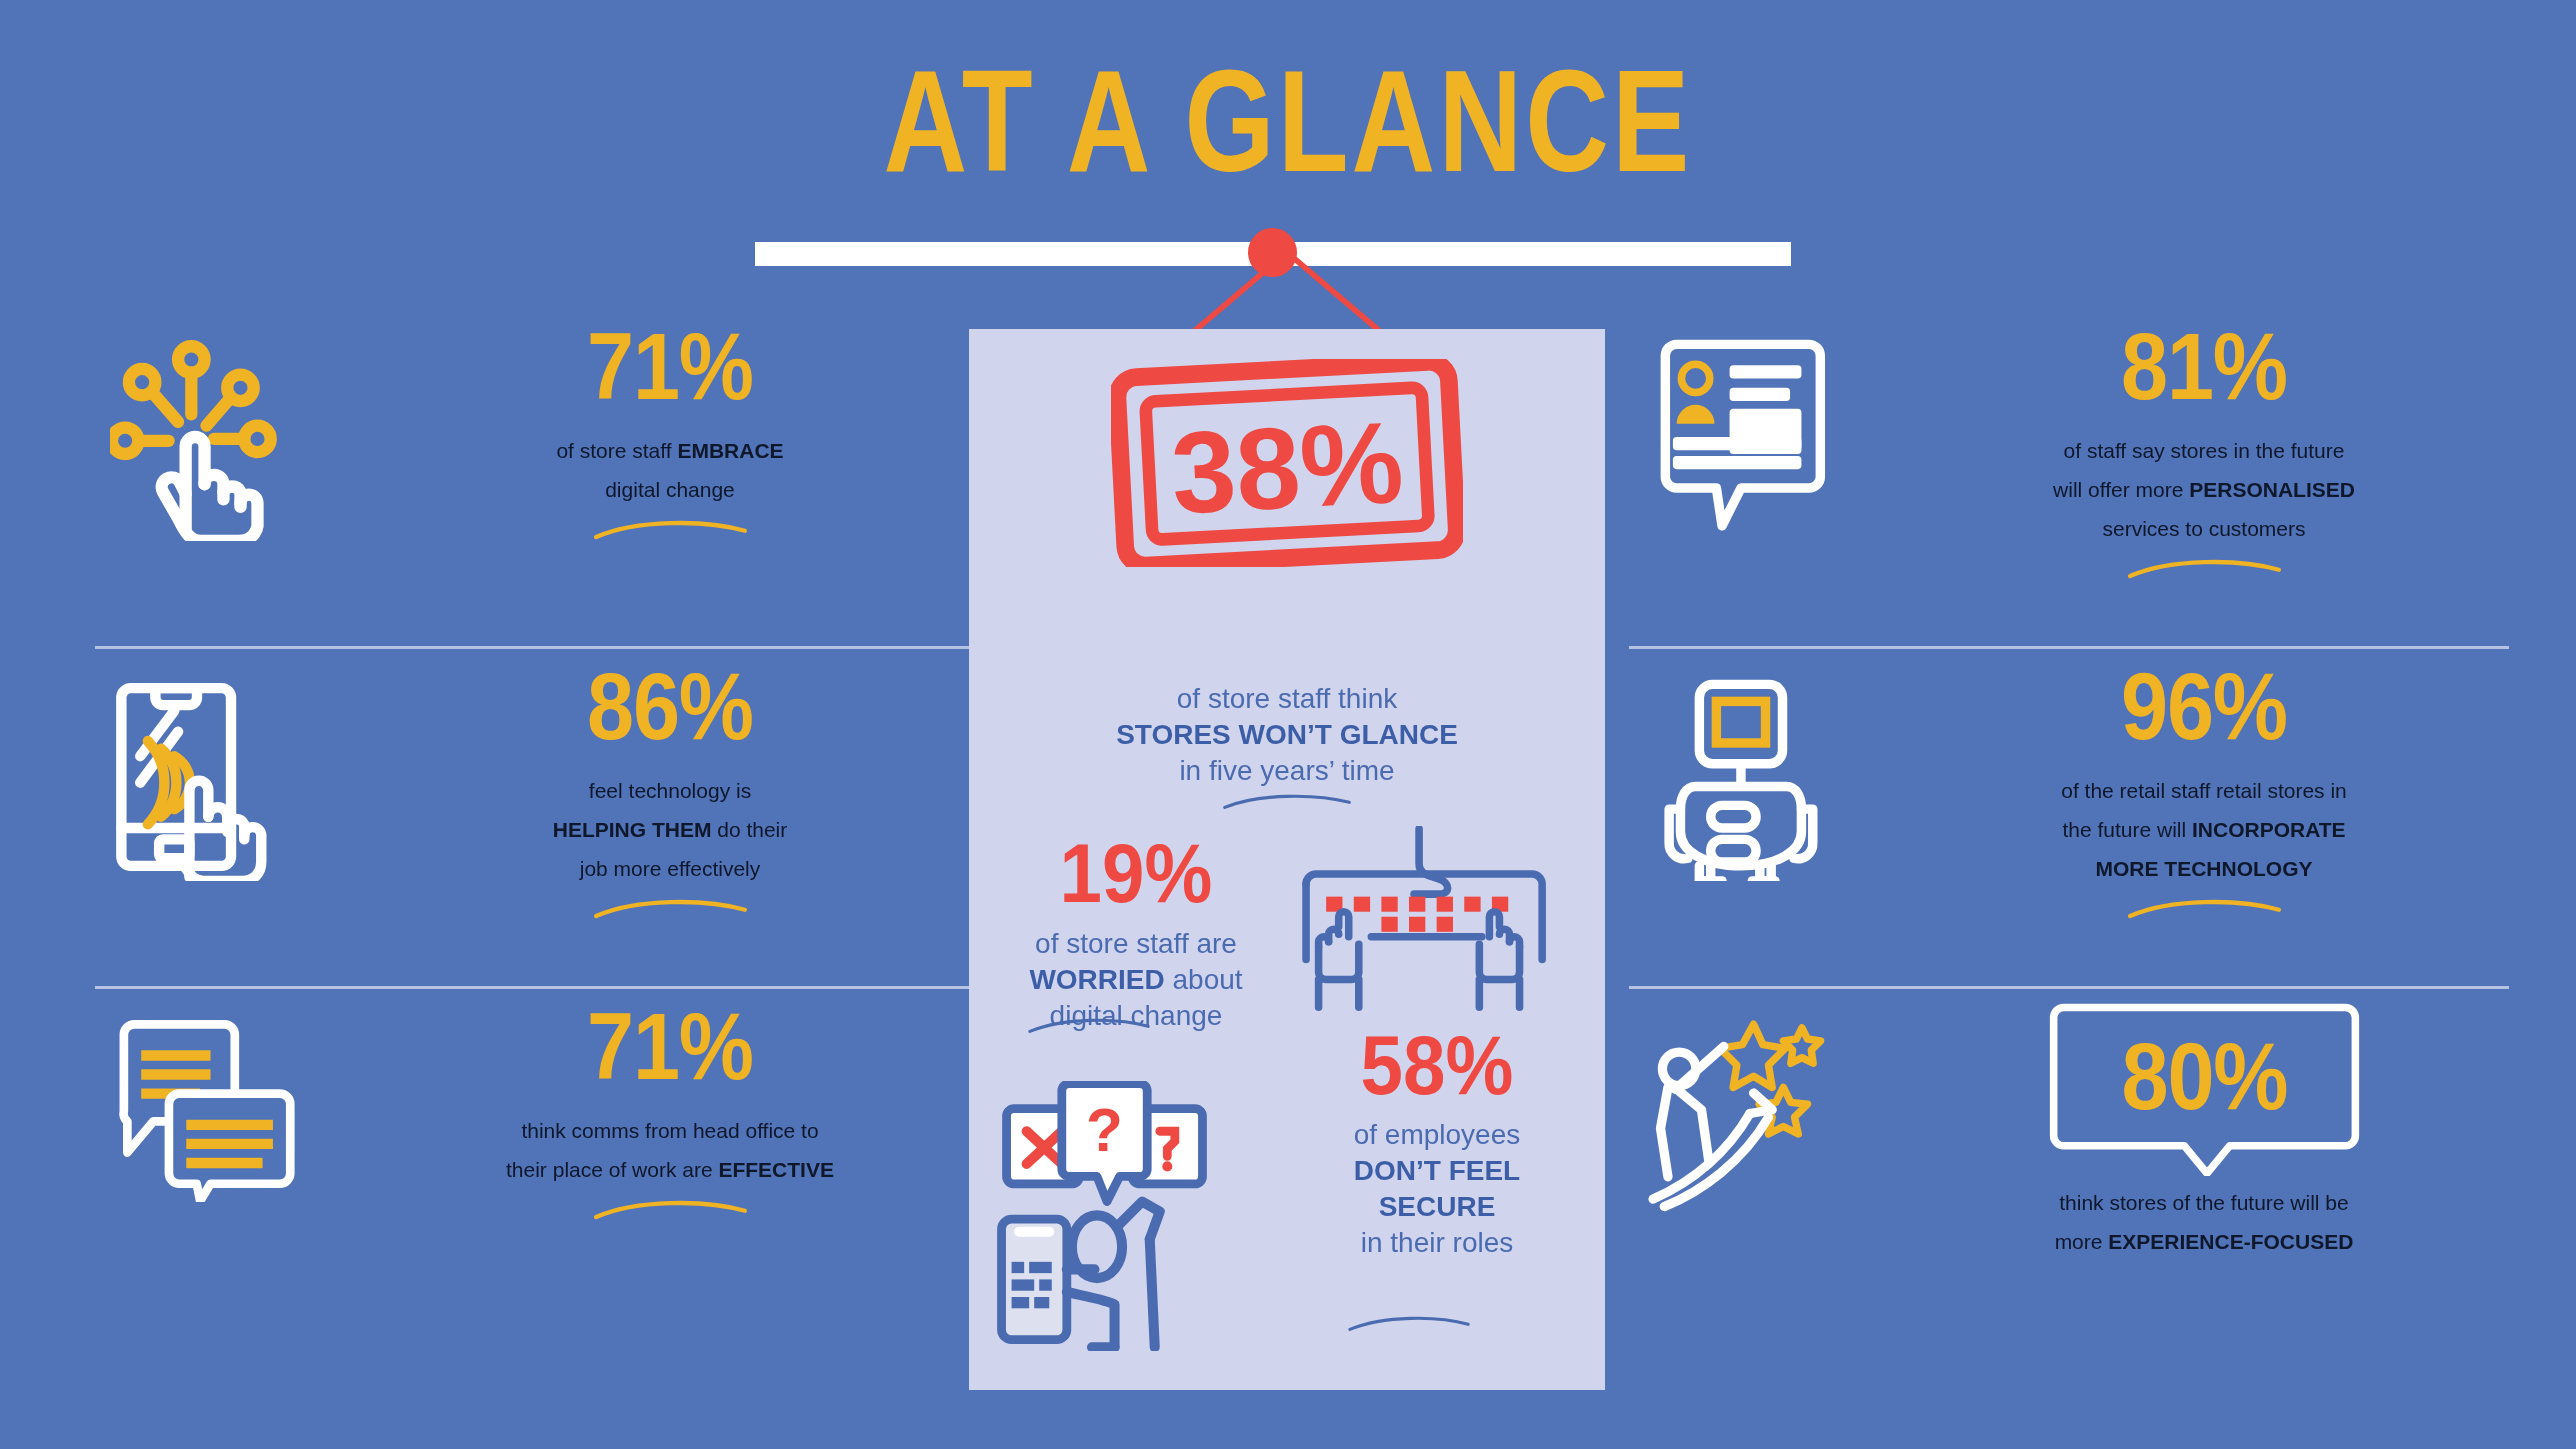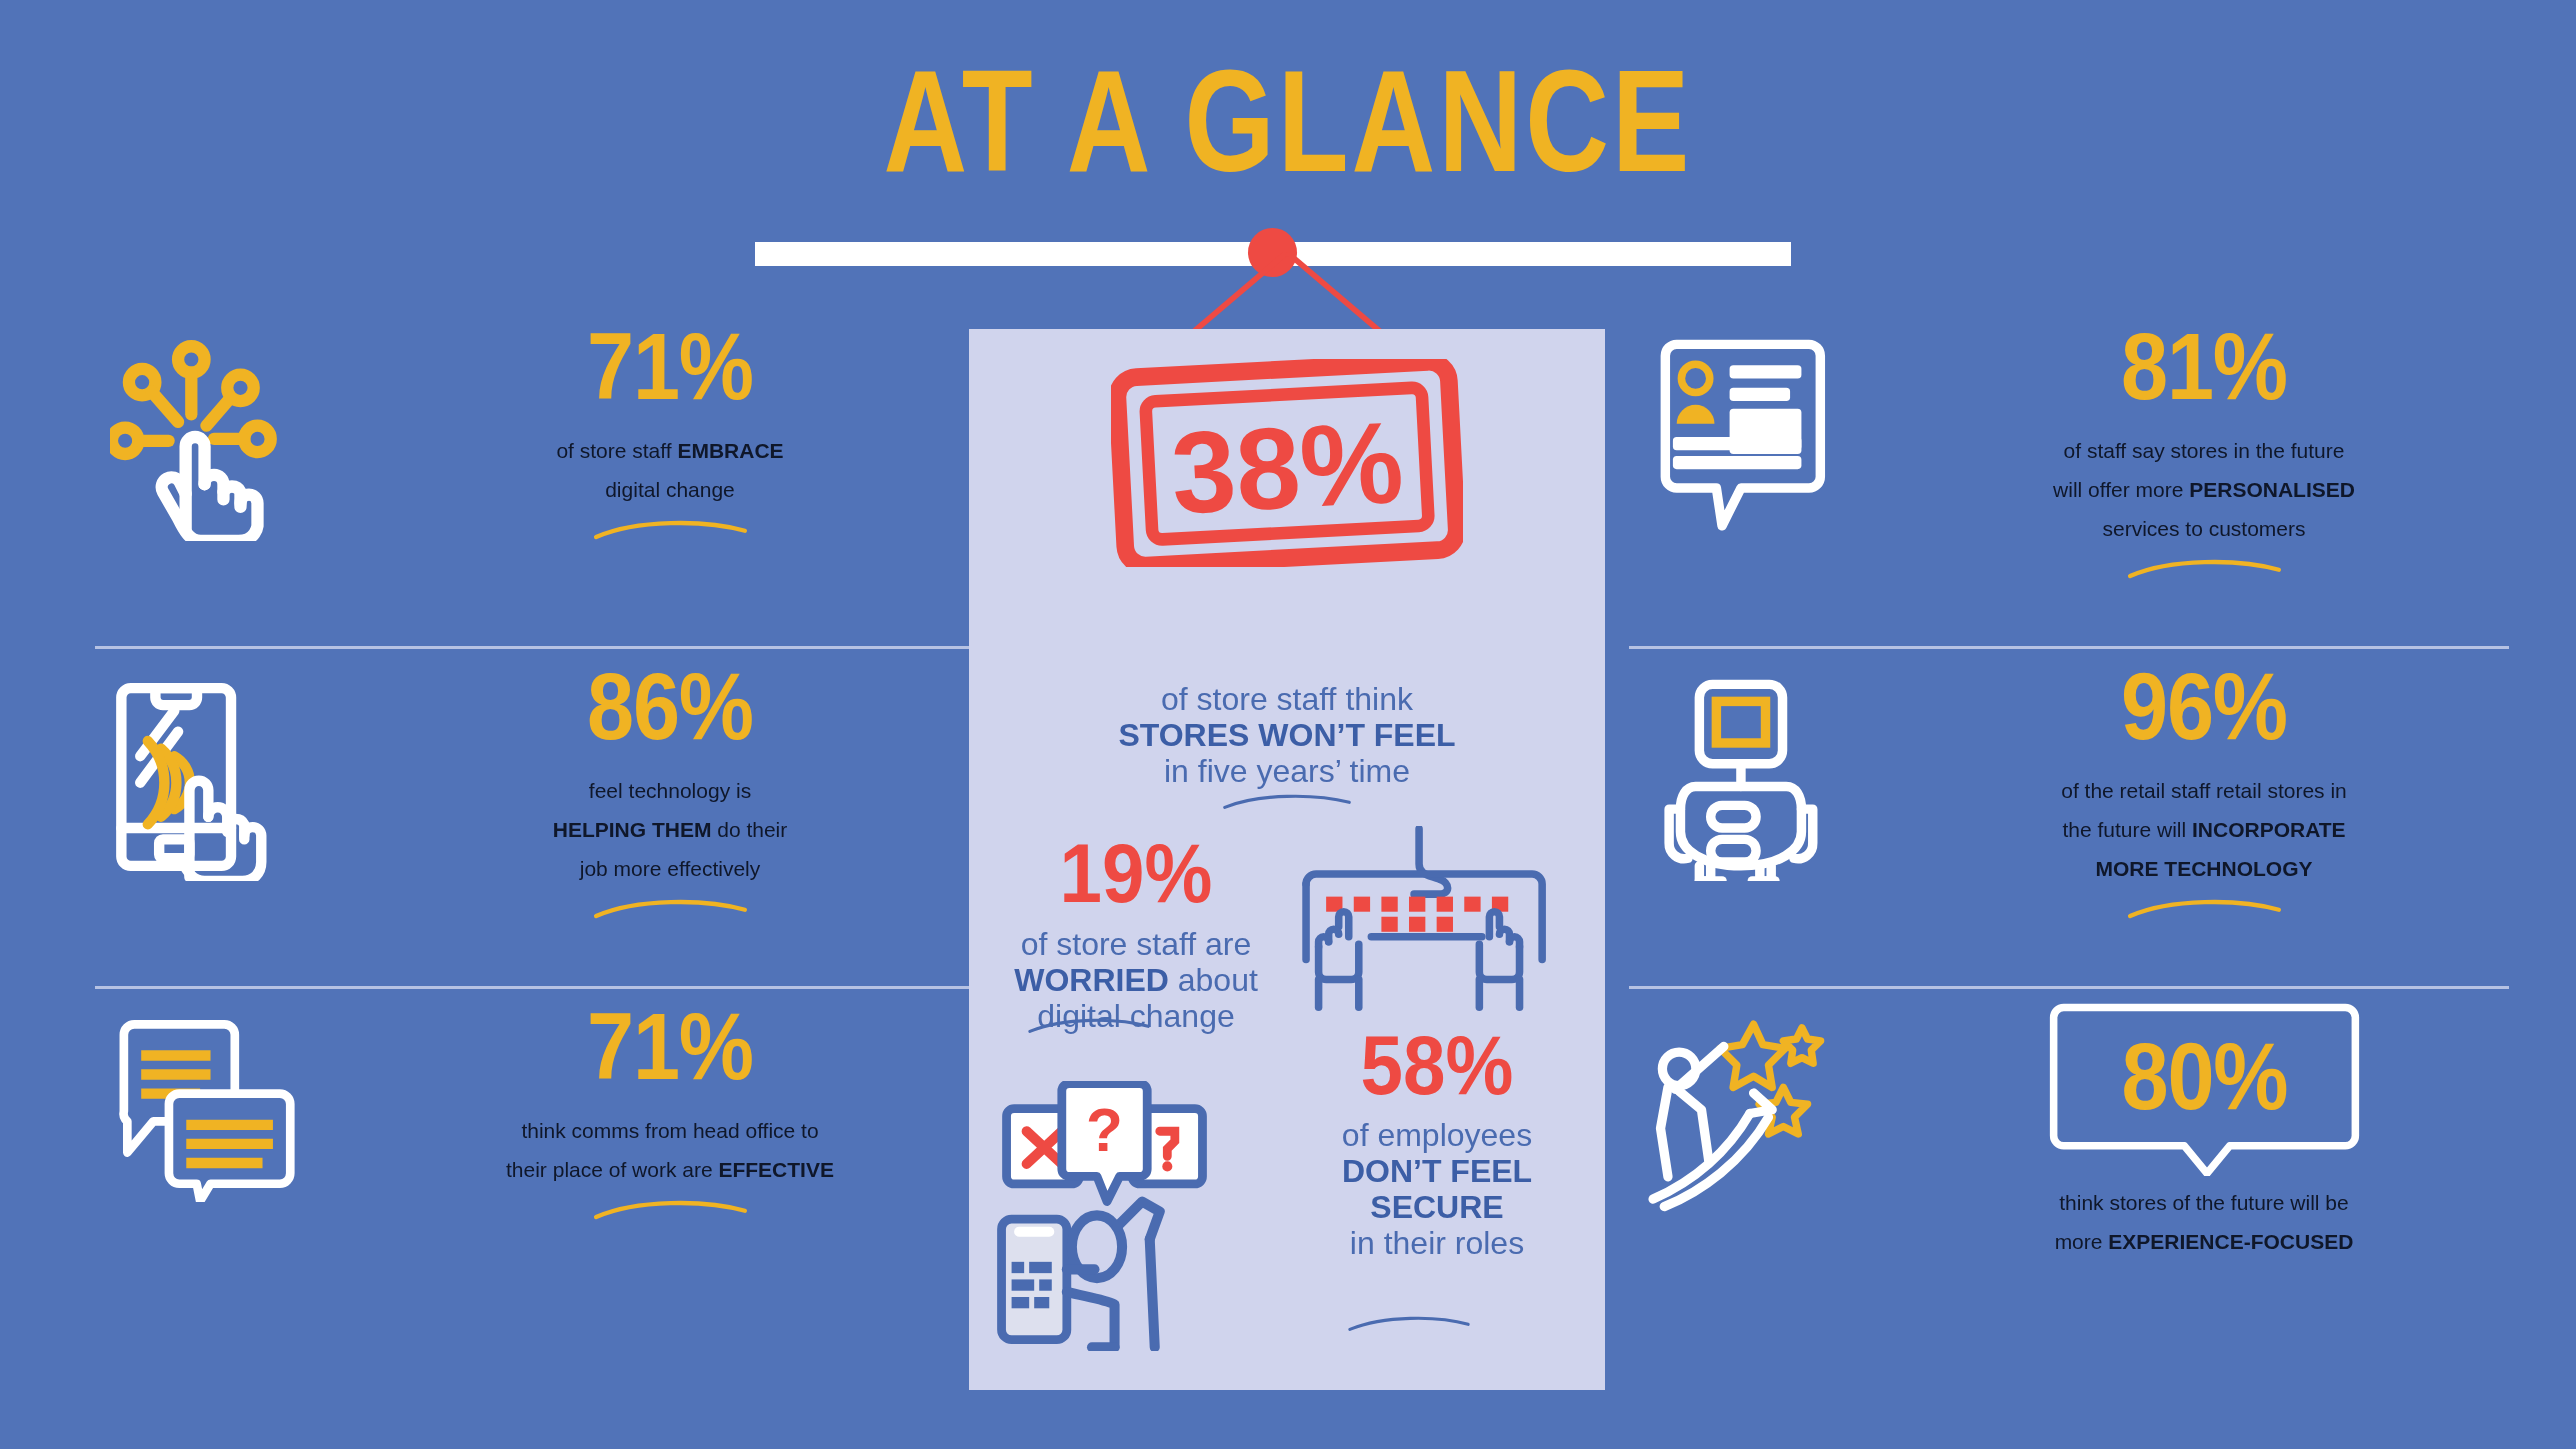--- a/index.html
+++ b/index.html
@@ -84,21 +84,21 @@
     position:absolute; left:969px; top:329px;
     width:636px; height:1061px;
     background:#D0D4ED;
   }
   #hang-rope{ position:absolute; left:969px; top:252px; width:636px; height:164px; pointer-events:none; }
 
   #sign-wrap{ position:absolute; left:50%; top:30px; transform:translateX(-50%); }
 
   .c-text{
     color:#4A6BB0;
-    font-size:32px; line-height:36px;
+    font-size:28px; line-height:36px;
     text-align:center;
     font-family:"Liberation Sans Narrow","Liberation Sans",sans-serif;
   }
   .c-text b{ font-weight:bold; color:#3C5EA6; }
   .c-pct{
     color:#EE4A43;
     font-size:83px; line-height:83px; font-weight:bold;
     font-family:"Liberation Sans Narrow","Liberation Sans",sans-serif;
     transform:scaleX(.92);
     text-align:center;
@@ -360,21 +360,21 @@
         <g transform="rotate(-3 140 82)">
           <rect x="8" y="8" width="264" height="150" rx="16" fill="none" stroke="#EE4A43" stroke-width="14"></rect>
           <rect x="30" y="28" width="220" height="110" rx="8" fill="none" stroke="#EE4A43" stroke-width="10"></rect>
           <text x="140" y="118" text-anchor="middle" font-family="Liberation Sans Narrow, Liberation Sans, sans-serif" font-size="92" font-weight="bold" fill="#EE4A43">38%</text>
         </g>
       </svg>
     </div>
 
     <div id="c-main-text" class="c-text">
       <span>of store staff think</span><br>
-      <b>STORES WON’T FEEL</b><br>
+      <b>STORES WON’T GLANCE</b><br>
       <span>in five years’ time</span>
     </div>
 
     <svg id="c-swoosh-1" width="132" height="21.4" viewBox="0 0 210 34">
       <path d="M6 26 C60 4, 150 4, 204 18" stroke="#4A6BB0" stroke-width="5" fill="none" stroke-linecap="round"></path>
     </svg>
 
     <div id="c-left-block">
       <div class="c-pct">19%</div>
       <div class="c-text">

